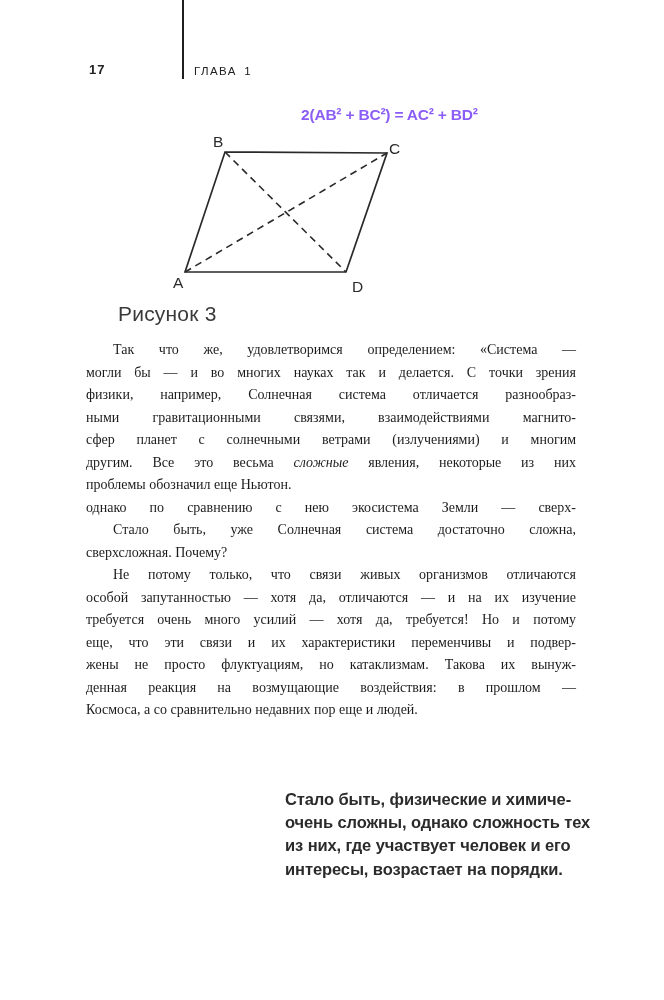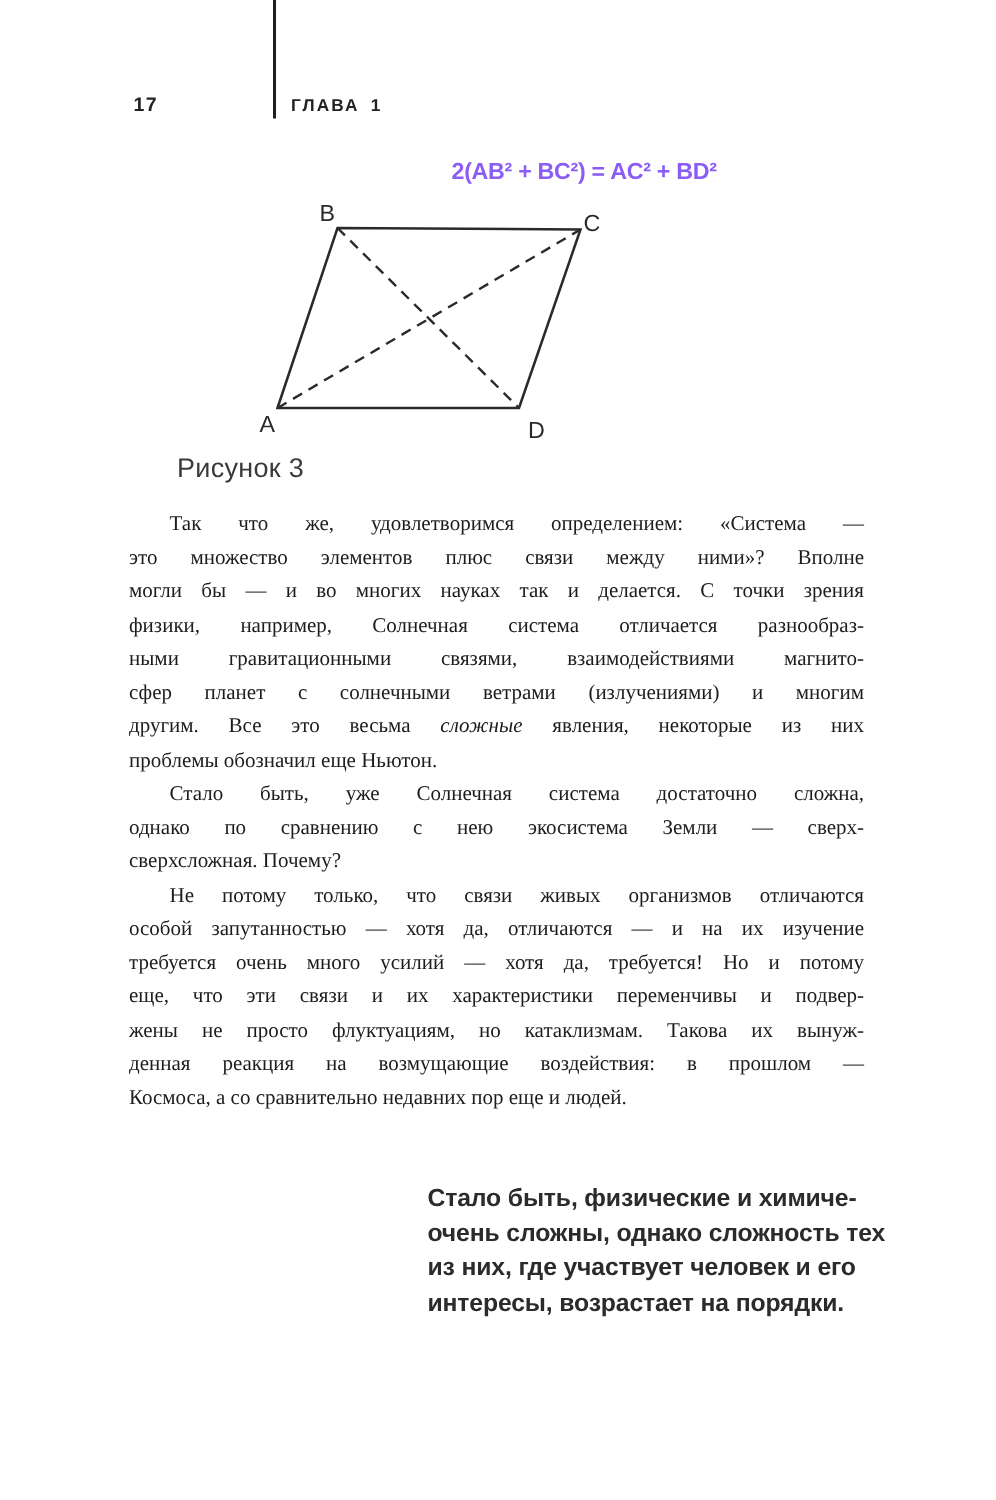--- a/index.html
+++ b/index.html
@@ -19,38 +19,38 @@
     font-family: "Liberation Sans", "DejaVu Sans", sans-serif;
     font-size: 13px; font-weight: bold; letter-spacing: 1px; color: #222;
   }
   .header-rule {
     position: absolute; left: 182px; top: 0; width: 2px; height: 79px;
     background: #1f1f1f;
   }
   .chapter-heading {
     position: absolute; left: 194px; top: 65px;
     font-family: "Liberation Sans", "DejaVu Sans", sans-serif;
-    font-size: 11.5px; font-weight: bold; letter-spacing: 1.4px;
+    font-size: 11.5px; font-weight: normal; letter-spacing: 1.4px;
     word-spacing: 3px; color: #222;
   }
   
   .formula {
     position: absolute; left: 301px; top: 106px;
     font-family: "Liberation Sans", "DejaVu Sans", sans-serif;
     font-size: 15.5px; font-weight: 600; letter-spacing: -0.2px; color: #8b5cf6;
   }
   .figure-svg { position: absolute; left: 160px; top: 128px; }
   .figure-svg text {
     font-family: "Liberation Sans", "DejaVu Sans", sans-serif;
     font-size: 15.5px; fill: #2a2a2a;
   }
   .figure-caption {
     position: absolute; left: 118px; top: 302px;
     font-family: "Liberation Sans", "DejaVu Sans", sans-serif;
-    font-size: 18px; color: #3a3a3a; letter-spacing: 0.2px;
+    font-size: 21px; color: #3a3a3a; letter-spacing: 0.2px;
   }
   
   .body-text {
     position: absolute; left: 86px; top: 339px; width: 490px;
     font-size: 14px; line-height: 22.5px; color: #1c1c1c;
   }
   .body-text .line { white-space: nowrap; text-align: left; }
   .body-text .line.fill { text-align: justify; text-align-last: justify; }
   .body-text .line.ind { padding-left: 27px; }
   .body-text .it { font-style: italic; }
@@ -81,29 +81,28 @@
     <text x="53" y="19">B</text>
     <text x="229" y="26">C</text>
     <text x="13" y="160">A</text>
     <text x="192" y="164">D</text>
   </svg>
 
   <div class="figure-caption">Рисунок 3</div>
 
   <div class="body-text">
       <div class="line fill ind"><span>Так что же, удовлетворимся определением: «Система —</span></div>
-      <div class="line fill"><span>это множество элементов плюс связи между ними»? Вполне</span></div>
       <div class="line fill"><span>могли бы — и во многих науках так и делается. С точки зрения</span></div>
       <div class="line fill"><span>физики, например, Солнечная система отличается разнообраз-</span></div>
       <div class="line fill"><span>ными гравитационными связями, взаимодействиями магнито-</span></div>
       <div class="line fill"><span>сфер планет с солнечными ветрами (излучениями) и многим</span></div>
       <div class="line fill"><span>другим. Все это весьма </span><span class="it">сложные</span><span> явления, некоторые из них</span></div>
       <div class="line"><span>проблемы обозначил еще Ньютон.</span></div>
+      <div class="line fill"><span>однако по сравнению с нею экосистема Земли — сверх-</span></div>
       <div class="line fill ind"><span>Стало быть, уже Солнечная система достаточно сложна,</span></div>
-      <div class="line fill"><span>однако по сравнению с нею экосистема Земли — сверх-</span></div>
       <div class="line"><span>сверхсложная. Почему?</span></div>
       <div class="line fill ind"><span>Не потому только, что связи живых организмов отличаются</span></div>
       <div class="line fill"><span>особой запутанностью — хотя да, отличаются — и на их изучение</span></div>
       <div class="line fill"><span>требуется очень много усилий — хотя да, требуется! Но и потому</span></div>
       <div class="line fill"><span>еще, что эти связи и их характеристики переменчивы и подвер-</span></div>
       <div class="line fill"><span>жены не просто флуктуациям, но катаклизмам. Такова их вынуж-</span></div>
       <div class="line fill"><span>денная реакция на возмущающие воздействия: в прошлом —</span></div>
       <div class="line"><span>Космоса, а со сравнительно недавних пор еще и людей.</span></div>
     </div>
 

